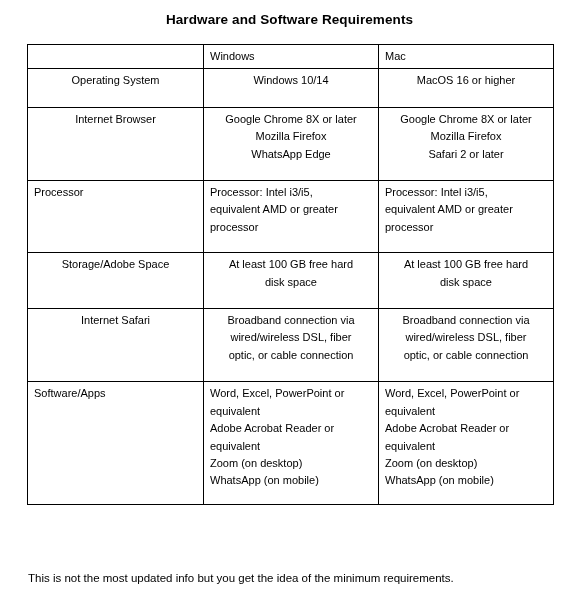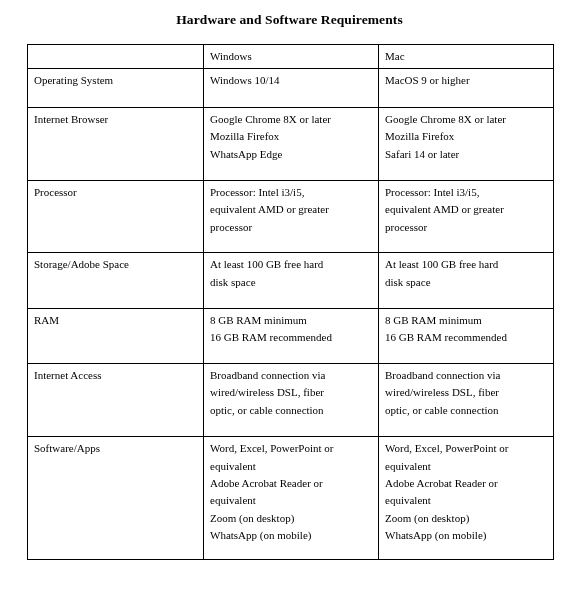--- a/index.html
+++ b/index.html
@@ -15,21 +15,20 @@
     color: #000000;
     -webkit-font-smoothing: antialiased;
     overflow: hidden;
   }
 
   #page {
     position: relative;
     width: 472px;
     height: 603px;
     box-sizing: border-box;
-    font-family: Liberation Serif, serif;
   }
 
   
   .doc-title {
     position: absolute;
     left: 0;
     top: 11px;
     width: 579px;
     text-align: center;
     font-size: 13.5px;
@@ -75,21 +74,21 @@
   
   .cell-label {
     font-weight: bold;
   }
 
   .cell-lines > div {
     white-space: pre;
   }
 
   
-  tr[data-pad="1"] td { padding-bottom: 17px; }
+  tr[data-pad="1"] td { padding-bottom: 17px; text-align: center; }
   tr[data-pad="2"] td { padding-bottom: 16px; }
   tr[data-pad="3"] td { padding-bottom: 13px; }
   tr[data-pad="4"] td { padding-bottom: 14px; }
 
   
   .footer-note {
     position: absolute;
     left: 28px;
     top: 570px;
     width: 540px;
@@ -118,34 +117,34 @@
         <td class="hdr-cell">Mac</td>
       </tr>
     </thead>
     <tbody id="table-body">
         <tr data-pad="1">
           <td class="cell-label">Operating System</td>
           <td class="cell-lines">
             <div>Windows 10/14</div>
           </td>
           <td class="cell-lines">
-            <div>MacOS 9 or higher</div>
+            <div>MacOS 16 or higher</div>
           </td>
         </tr>
         <tr data-pad="1">
           <td class="cell-label">Internet Browser</td>
           <td class="cell-lines">
             <div>Google Chrome 8X or later</div>
             <div>Mozilla Firefox</div>
             <div>WhatsApp Edge</div>
           </td>
           <td class="cell-lines">
             <div>Google Chrome 8X or later</div>
             <div>Mozilla Firefox</div>
-            <div>Safari 14 or later</div>
+            <div>Safari 2 or later</div>
           </td>
         </tr>
         <tr data-pad="2">
           <td class="cell-label">Processor</td>
           <td class="cell-lines">
             <div>Processor: Intel i3/i5,</div>
             <div>equivalent AMD or greater</div>
             <div>processor</div>
           </td>
           <td class="cell-lines">
@@ -158,33 +157,22 @@
           <td class="cell-label">Storage/Adobe Space</td>
           <td class="cell-lines">
             <div>At least 100 GB free hard</div>
             <div>disk space</div>
           </td>
           <td class="cell-lines">
             <div>At least 100 GB free hard</div>
             <div>disk space</div>
           </td>
         </tr>
-        <tr data-pad="2">
-          <td class="cell-label">RAM</td>
-          <td class="cell-lines">
-            <div>8 GB RAM minimum</div>
-            <div>16 GB RAM recommended</div>
-          </td>
-          <td class="cell-lines">
-            <div>8 GB RAM minimum</div>
-            <div>16 GB RAM recommended</div>
-          </td>
-        </tr>
-        <tr data-pad="1">
-          <td class="cell-label">Internet Access</td>
+        <tr data-pad="1">
+          <td class="cell-label">Internet Safari</td>
           <td class="cell-lines">
             <div>Broadband connection via</div>
             <div>wired/wireless DSL, fiber</div>
             <div>optic, or cable connection</div>
           </td>
           <td class="cell-lines">
             <div>Broadband connection via</div>
             <div>wired/wireless DSL, fiber</div>
             <div>optic, or cable connection</div>
           </td>
@@ -204,14 +192,15 @@
             <div>equivalent</div>
             <div>Adobe Acrobat Reader or</div>
             <div>equivalent</div>
             <div>Zoom (on desktop)</div>
             <div>WhatsApp (on mobile)</div>
           </td>
         </tr>
       </tbody>
   </table>
 
+  <div class="footer-note">This is not the most updated info but you get the idea of the minimum requirements.</div>
 
 </div>
 
 </body></html>

